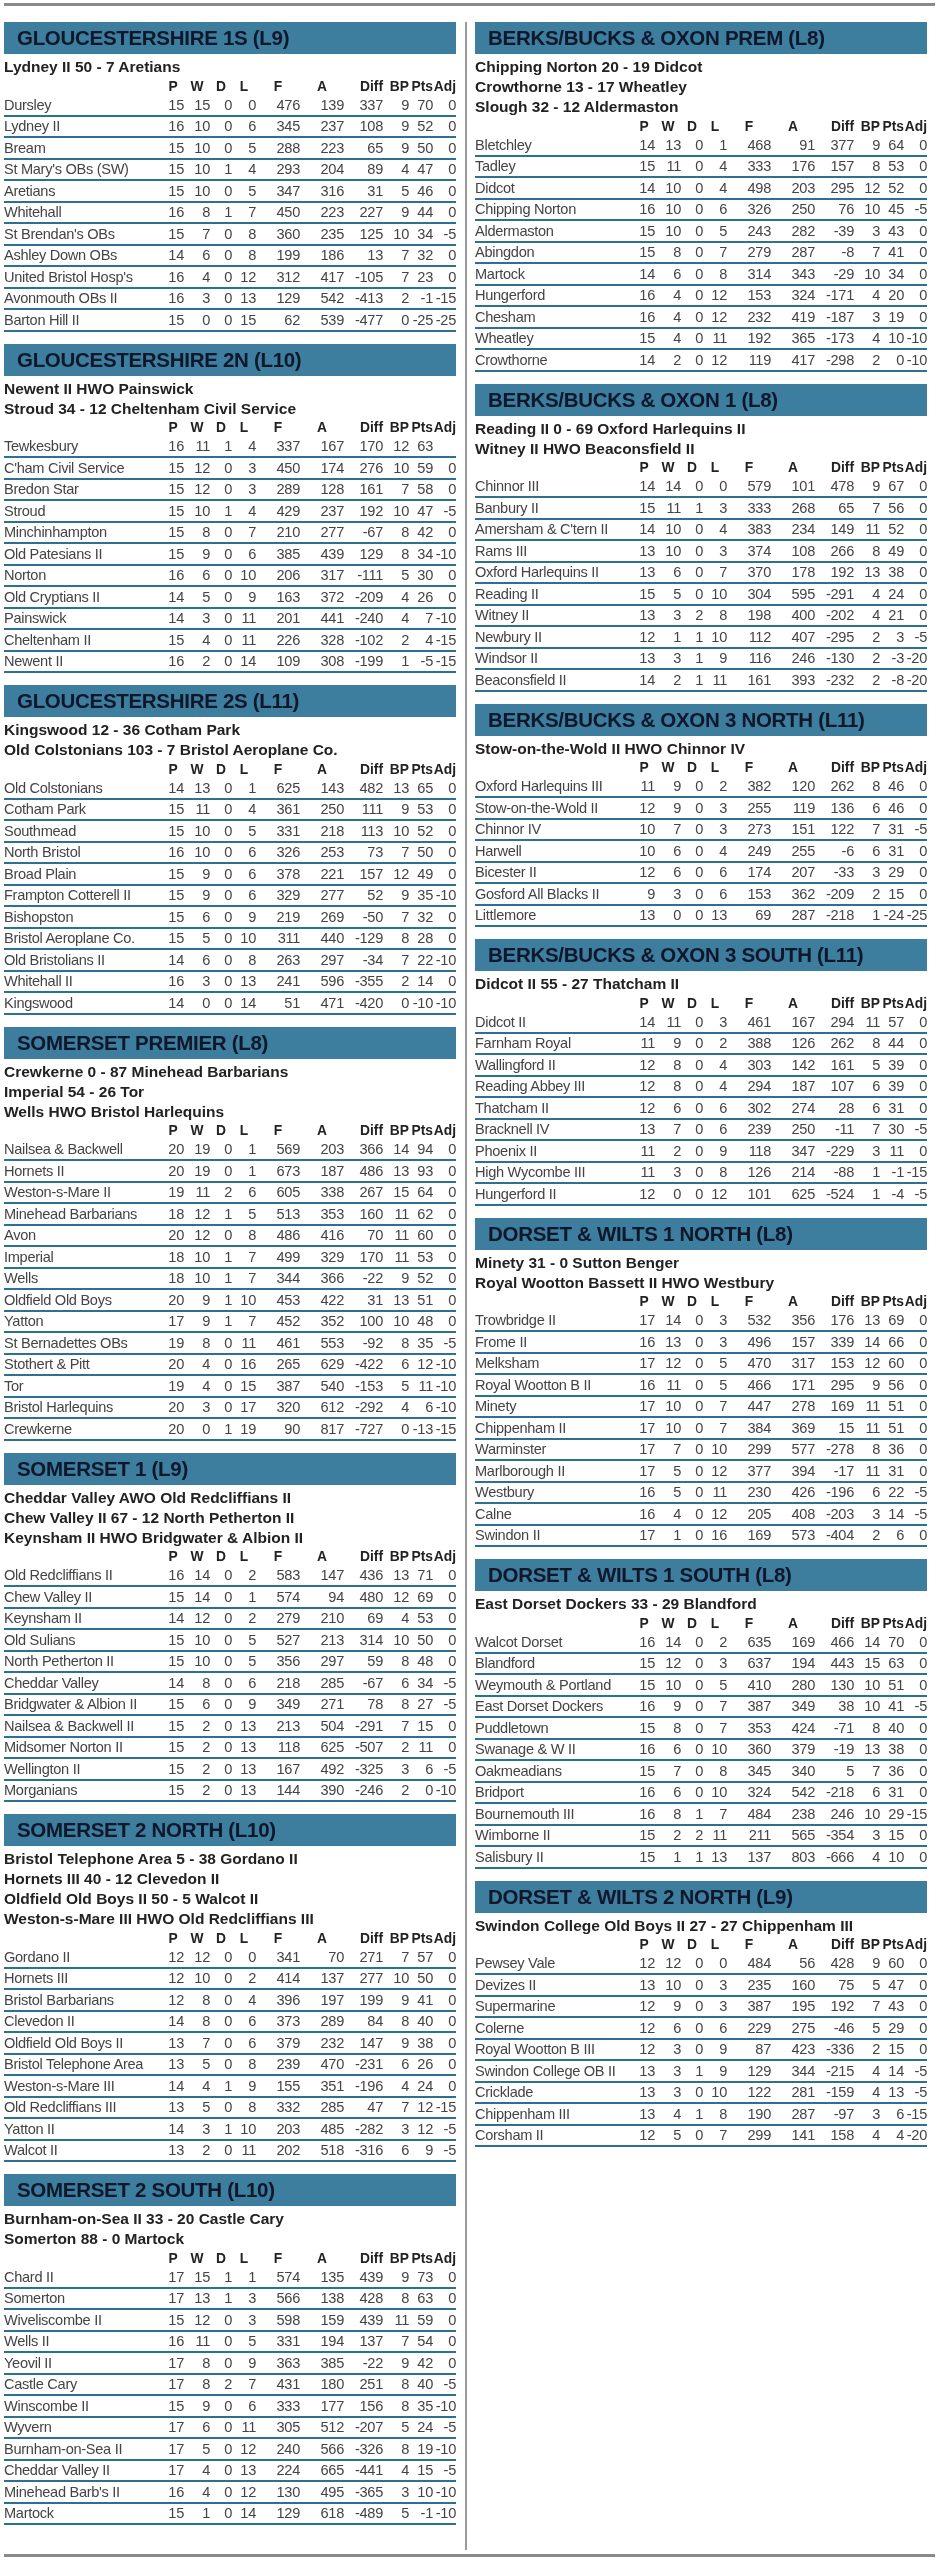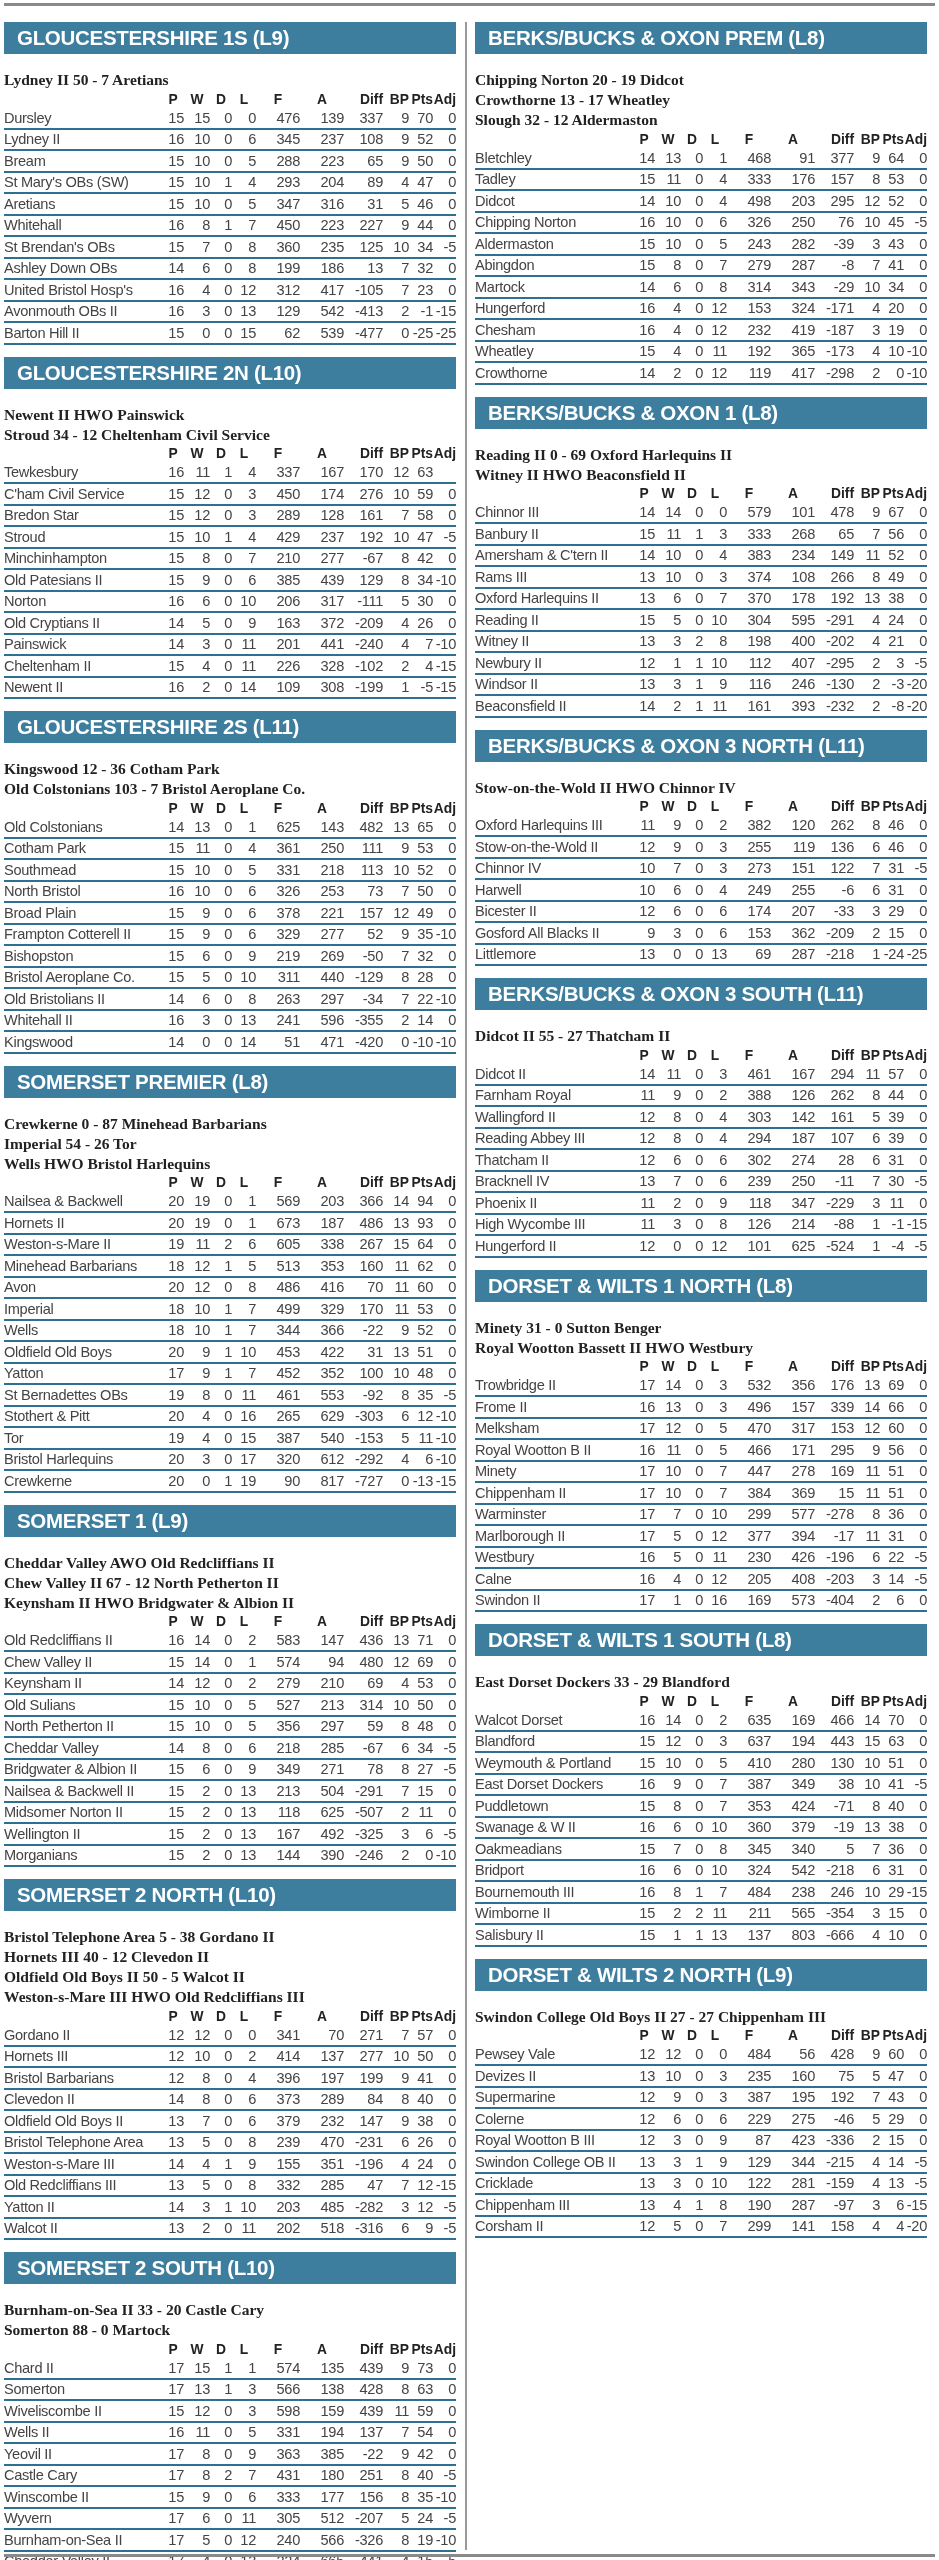--- a/index.html
+++ b/index.html
@@ -4,22 +4,22 @@
   <style>
     html, body { margin: 0; padding: 0; background: #ffffff; }
     body { width: 939px; height: 2560px; position: relative; overflow: hidden; font-family: "Liberation Sans", sans-serif; color: #2a2a2a; }
     .topbar { position: absolute; left: 4px; right: 4px; top: 3px; height: 3px; background: #8a8a8a; }
     .botbar { position: absolute; left: 4px; right: 4px; bottom: 3px; height: 3px; background: #8a8a8a; }
     .divider { position: absolute; left: 465px; top: 22px; bottom: 10px; width: 2px; background: #9a9a9a; }
     .col { position: absolute; top: 22px; width: 452px; }
     .col.left { left: 4px; }
     .col.right { left: 475px; }
     .league { margin-bottom: 12px; }
-    .league-header { background: #3d7d9e; color: #ffffff; font-weight: bold; font-size: 20.5px; height: 32px; line-height: 32px; padding-left: 13px; letter-spacing: -0.3px; white-space: nowrap; overflow: hidden; }
-    .results { padding-top: 16px; font-family: Liberation Serif, serif; }
+    .league-header { background: #3d7d9e; color: #0f172a; font-weight: bold; font-size: 20.5px; height: 32px; line-height: 32px; padding-left: 13px; letter-spacing: -0.3px; white-space: nowrap; overflow: hidden; }
+    .results { padding-top: 3px; }
     .result { font-size: 15.5px; font-weight: bold; line-height: 20px; color: #222; white-space: nowrap; }
     table { width: 452px; border-collapse: collapse; font-size: 14.6px; table-layout: fixed; }
     th { font-weight: bold; font-size: 13.8px; height: 18px; padding: 0; color: #222; }
     td { height: 19.5px; padding: 0; color: #444; border-bottom: 2px solid #2e7090; white-space: nowrap; letter-spacing: -0.3px; }
     td.team { text-align: left; overflow: hidden; }
     td.n, th.n { text-align: right; }
     col.c-team { width: 158px; }
     col.c-p { width: 22px; }
     col.c-w { width: 26px; }
     col.c-d { width: 22px; }
@@ -751,21 +751,21 @@
             <td class="n">-5</td>
           </tr>
           <tr>
             <td class="team">Stothert &amp; Pitt</td>
             <td class="n">20</td>
             <td class="n">4</td>
             <td class="n">0</td>
             <td class="n">16</td>
             <td class="n">265</td>
             <td class="n">629</td>
-            <td class="n">-303</td>
+            <td class="n">-422</td>
             <td class="n">6</td>
             <td class="n">12</td>
             <td class="n">-10</td>
           </tr>
           <tr>
             <td class="team">Tor</td>
             <td class="n">19</td>
             <td class="n">4</td>
             <td class="n">0</td>
             <td class="n">15</td>

